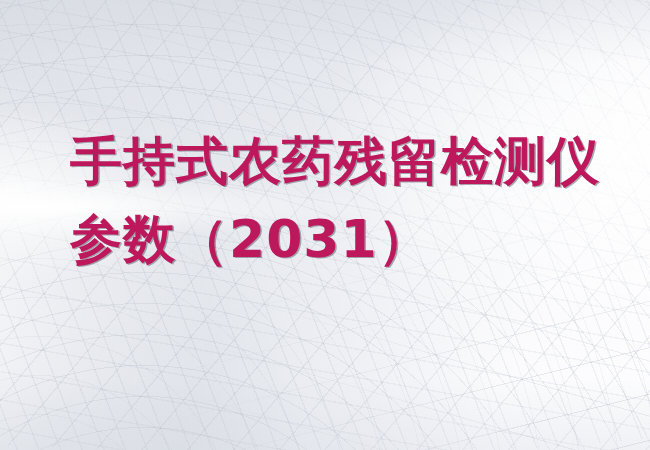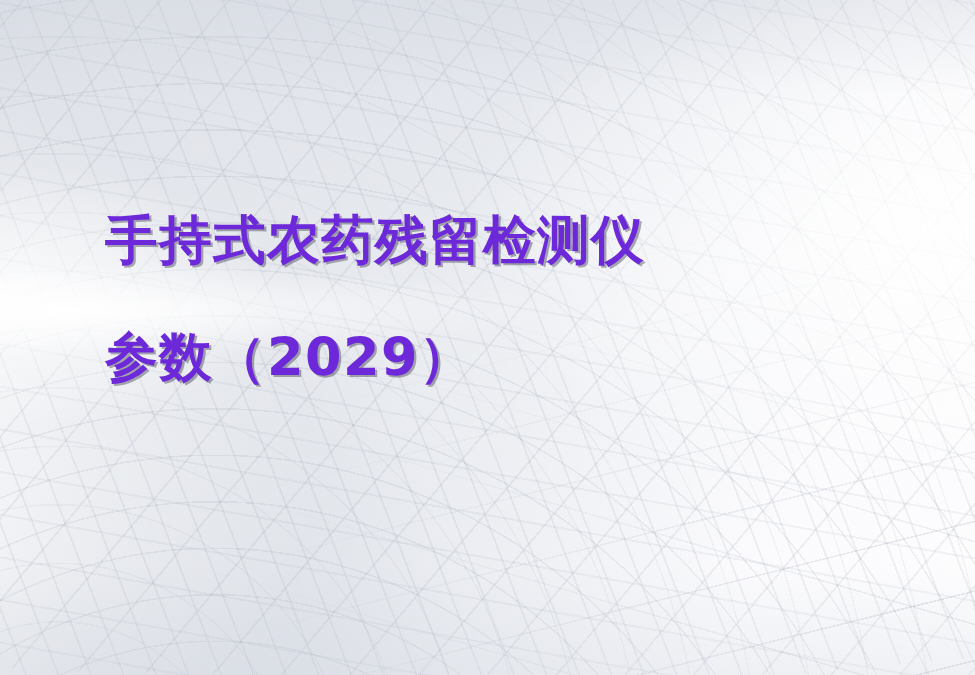--- a/index.html
+++ b/index.html
@@ -111,23 +111,23 @@
       linear-gradient(180deg, rgba(206,211,220,.35) 0%, rgba(206,211,220,0) 14%),
       linear-gradient(0deg, rgba(208,213,222,.3) 0%, rgba(208,213,222,0) 16%);
   }
   
   #title-block{
     position:absolute;
     left:70px;top:122px;
     width:560px;
   }
   .title-line{
-    color:#6d28d9;
+    color:#be185d;
     font-weight:700;
-    font-size:35px;
+    font-size:52px;
     line-height:78px;
     letter-spacing:1px;
     white-space:nowrap;
     text-shadow:1.5px 1px 0 rgba(20,24,40,.35);
   }
 </style>
 </head>
 <body>
 
 <div id="card">
@@ -138,16 +138,16 @@
   <div class="layer" id="bg-mesh-b"></div>
   <div class="layer" id="bg-fan"></div>
   <div class="layer" id="bg-fan2"></div>
   <div class="layer" id="bg-mesh-c"></div>
   <div class="layer" id="bg-cross"></div>
   <div class="layer" id="bg-glow"></div>
   <div class="layer" id="bg-vignette"></div>
 
   <div id="title-block">
     <div class="title-line">手持式农药残留检测仪</div>
-    <div class="title-line">参数（2029）</div>
+    <div class="title-line">参数（2031）</div>
   </div>
 
 </div>
 
 </body></html>

